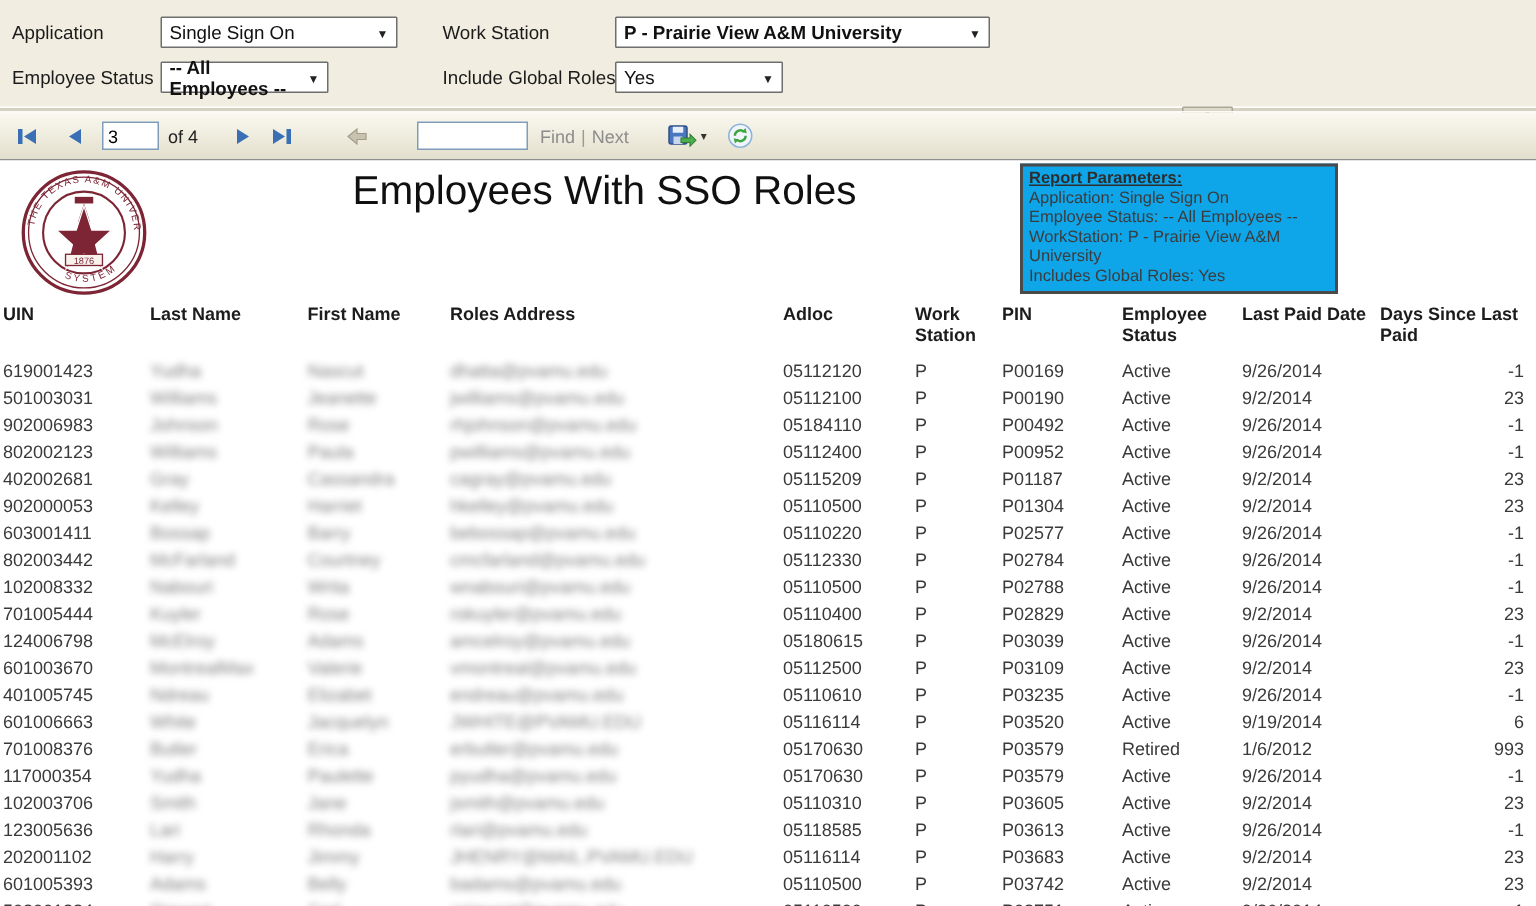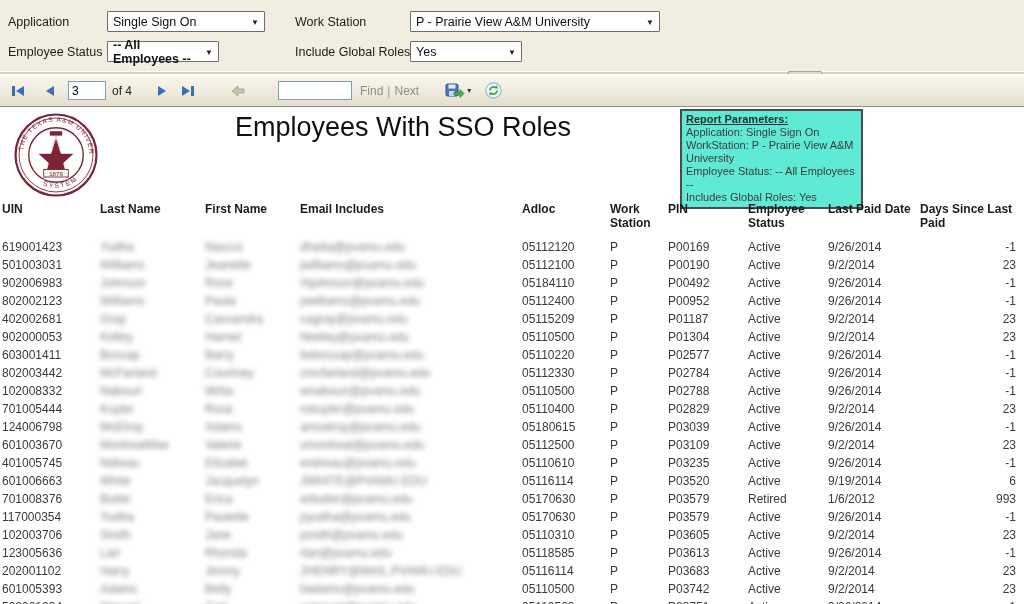--- a/index.html
+++ b/index.html
@@ -41,22 +41,22 @@
   .link-sep { color:#9a9a9a; margin:0 4px; }
   .export-caret { font-size:8px; color:#333; margin-left:2px; }
 
   
   .report { position:absolute; left:0; top:107px; width:1024px; height:497px;
     background:#fff; overflow:hidden; }
   .report-title { position:absolute; left:228px; top:5px; width:350px;
     font-size:27px; color:#101010; text-align:center; white-space:nowrap; }
   .seal { position:absolute; left:12px; top:4px; width:88px; height:88px; }
 
-  .param-box { position:absolute; left:680px; top:2px; width:183px;
-    border:2px solid #4a4a4a; background:#5eead4; padding:2px 4px 3px 4px;
+  .param-box { position:absolute; left:680px; top:2px; width:212px;
+    border:2px solid #4a4a4a; background:#0ea5e9; padding:2px 4px 3px 4px;
     font-size:11px; line-height:13px; color:#3c3c3c; }
   .param-box .heading { font-weight:bold; text-decoration:underline; color:#2e2e2e; }
 
   
   table.grid { position:absolute; left:2px; top:95px; border-collapse:collapse;
     table-layout:fixed; width:1014px; font-size:12px; color:#3a3a3a; }
   table.grid th { font-size:12px; font-weight:bold; color:#1c1c1c;
     text-align:left; vertical-align:top; height:36px; padding:0; }
   table.grid td { height:18px; padding:0; white-space:nowrap; overflow:hidden;
     vertical-align:middle; }
@@ -74,21 +74,21 @@
 <div class="app">
 
   <div class="params-panel">
     <span class="param-label" style="left:8px; top:15px;">Application</span>
     <div class="fake-select" style="left:107px; top:11px; width:158px;">
       <span>Single Sign On</span>
       <span class="caret">▼</span>
     </div>
 
     <span class="param-label" style="left:295px; top:15px;">Work Station</span>
-    <div class="fake-select" style="left:410px; top:11px; width:250px;">
+    <div class="fake-select" style="left:410px; top:11px; width:250px;font-weight:bold;">
       <span>P - Prairie View A&amp;M University</span>
       <span class="caret">▼</span>
     </div>
 
     <span class="param-label" style="left:8px; top:45px;">Employee Status</span>
     <div class="fake-select" style="left:107px; top:41px; width:112px;font-weight:bold;">
       <span>-- All Employees --</span>
       <span class="caret">▼</span>
     </div>
 
@@ -183,22 +183,22 @@
       <polygon points="50,30 55.9,48.1 71,48.1 58.8,59.2 63.5,77.5 50,66.3 36.5,77.5 41.2,59.2 29,48.1 44.1,48.1" fill="#7D2535" stroke="#fff" stroke-width="1"></polygon>
       <rect x="36" y="66.5" width="28" height="8.5" fill="#F8F2EC" stroke="#7D2535" stroke-width="1"></rect>
       <text x="50" y="73.5" font-size="7" fill="#7D2535" text-anchor="middle" font-family="Liberation Sans, sans-serif">1876</text>
     </svg>
 
     <div class="report-title">Employees With SSO Roles</div>
 
     <div class="param-box">
       <div class="heading">Report Parameters:</div>
       <div>Application: Single Sign On</div>
+      <div>Employee Status: -- All Employees --</div>
       <div>WorkStation: P - Prairie View A&amp;M University</div>
-      <div>Employee Status: -- All Employees --</div>
       <div>Includes Global Roles: Yes</div>
     </div>
 
     <table class="grid">
       <colgroup>
         <col class="c-uin">
           <col class="c-last">
           <col class="c-first">
           <col class="c-email">
         <col class="c-adloc">
@@ -206,21 +206,21 @@
           <col class="c-pin">
           <col class="c-status">
         <col class="c-date">
           <col class="c-days">
       </colgroup>
       <thead>
         <tr>
           <th>UIN</th>
           <th>Last Name</th>
           <th>First Name</th>
-          <th>Email Includes</th>
+          <th>Roles Address</th>
           <th>Adloc</th>
           <th>Work Station</th>
           <th>PIN</th>
           <th>Employee Status</th>
           <th>Last Paid Date</th>
           <th class="num">Days Since Last Paid</th>
         </tr>
       </thead>
       <tbody>
 

